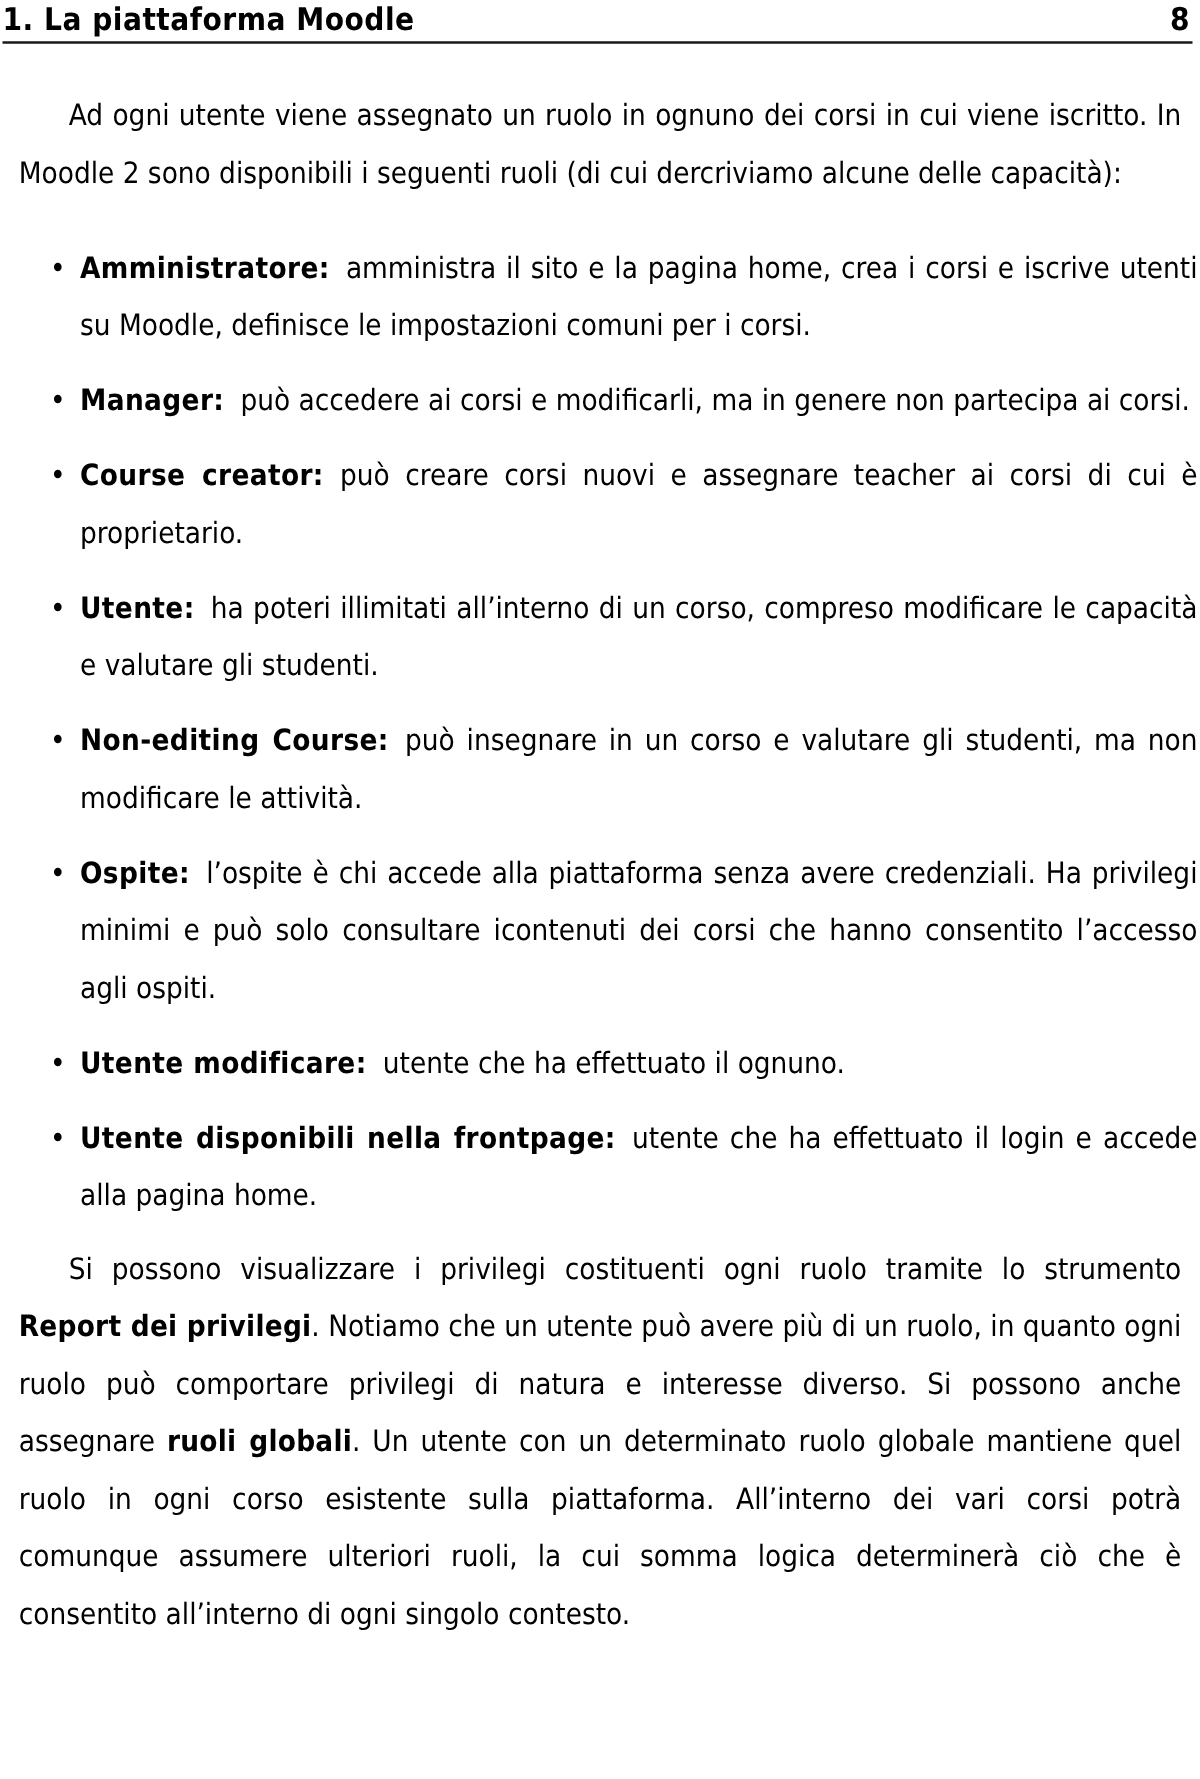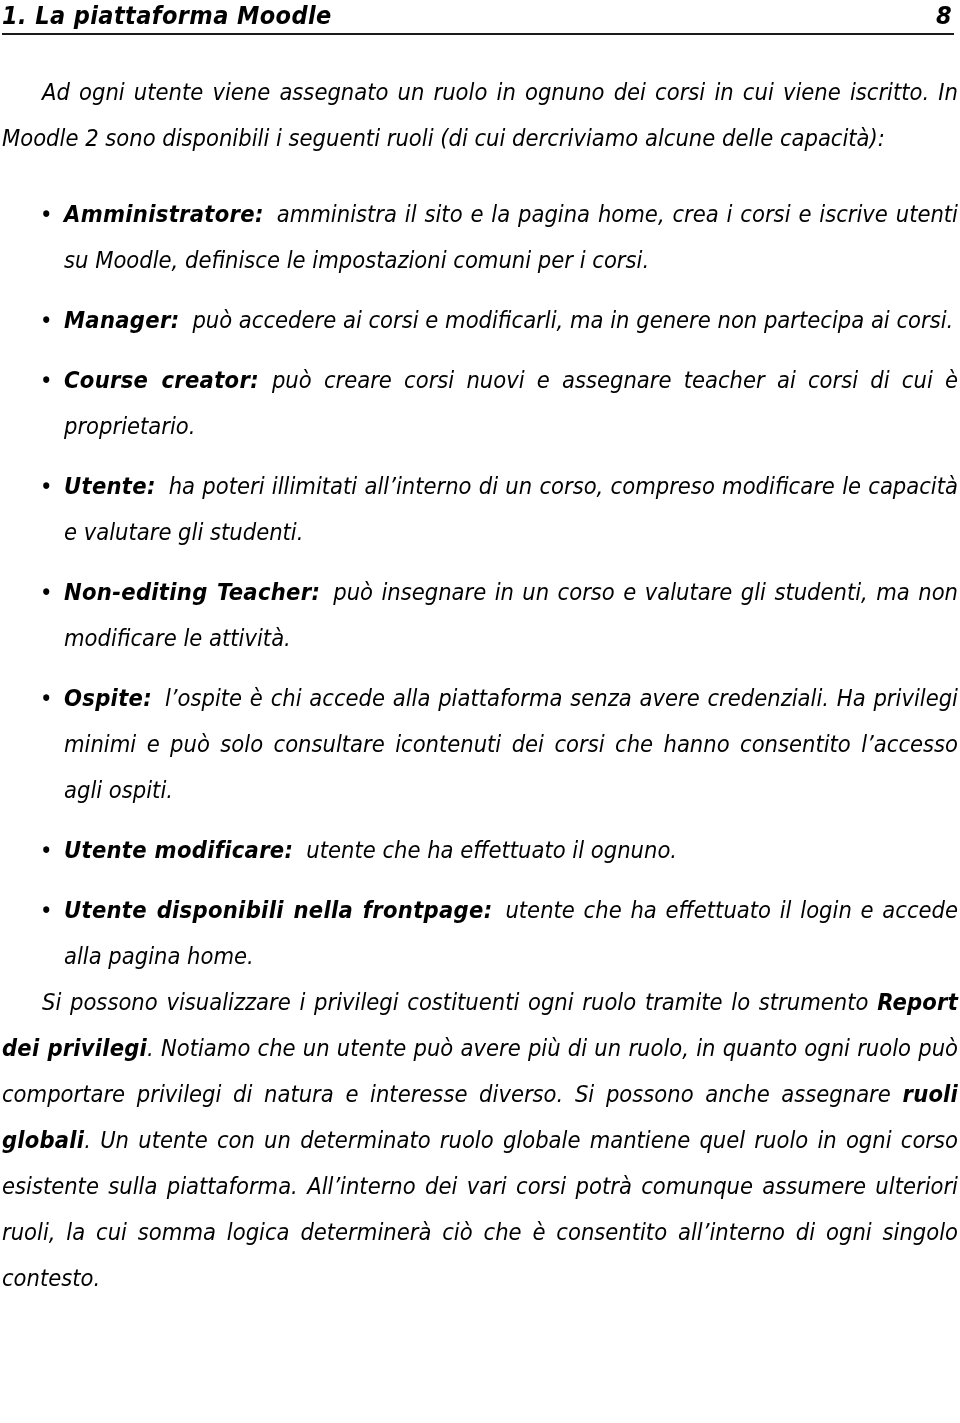--- a/index.html
+++ b/index.html
@@ -14,21 +14,20 @@
     font-family: "DejaVu Sans Condensed", "Liberation Sans Narrow", "Liberation Sans", sans-serif;
     color: #000000;
     -webkit-font-smoothing: antialiased;
   }
   .page {
     position: relative;
     width: 960px;
     height: 1423px;
     box-sizing: border-box;
     padding: 0 2px;
-    font-style: italic;
   }
 
   
   .page-header {
     display: flex;
     align-items: baseline;
     justify-content: space-between;
     font-weight: 700;
     font-size: 25px;
     letter-spacing: 0.4px;
@@ -52,21 +51,21 @@
   
   .body-copy {
     margin-top: 34px;
     font-size: 23.5px;
     line-height: 46px;
     text-align: justify;
     text-justify: inter-word;
     hyphens: manual;
   }
   p.para {
-    margin: 0;
+    margin: 13px;
     text-indent: 40px;
     text-align: justify;
   }
 
   
   ul.role-list {
     list-style: none;
     margin: 30px 0 0 0;
     padding: 0;
   }
@@ -139,21 +138,21 @@
         <span class="role-term">Course creator:</span><span class="role-gap"></span><span>può creare corsi nuovi e assegnare teacher ai corsi di cui è proprietario.</span>
       </li>
 
       <li>
         <span class="bullet-dot">•</span>
         <span class="role-term">Utente:</span><span class="role-gap"></span><span>ha poteri illimitati all’interno di un corso, compreso modificare le capacità e valutare gli studenti.</span>
       </li>
 
       <li>
         <span class="bullet-dot">•</span>
-        <span class="role-term">Non-editing Teacher:</span><span class="role-gap"></span><span>può insegnare in un corso e valutare gli studenti, ma non modificare le attività.</span>
+        <span class="role-term">Non-editing Course:</span><span class="role-gap"></span><span>può insegnare in un corso e valutare gli studenti, ma non modificare le attività.</span>
       </li>
 
       <li>
         <span class="bullet-dot">•</span>
         <span class="role-term">Ospite:</span><span class="role-gap"></span><span>l’ospite è chi accede alla piattaforma senza avere credenziali. Ha privilegi minimi e può solo consultare icontenuti dei corsi che hanno consentito l’accesso agli ospiti.</span>
       </li>
 
       <li>
         <span class="bullet-dot">•</span>
         <span class="role-term">Utente modificare:</span><span class="role-gap"></span><span>utente che ha effettuato il ognuno.</span>

